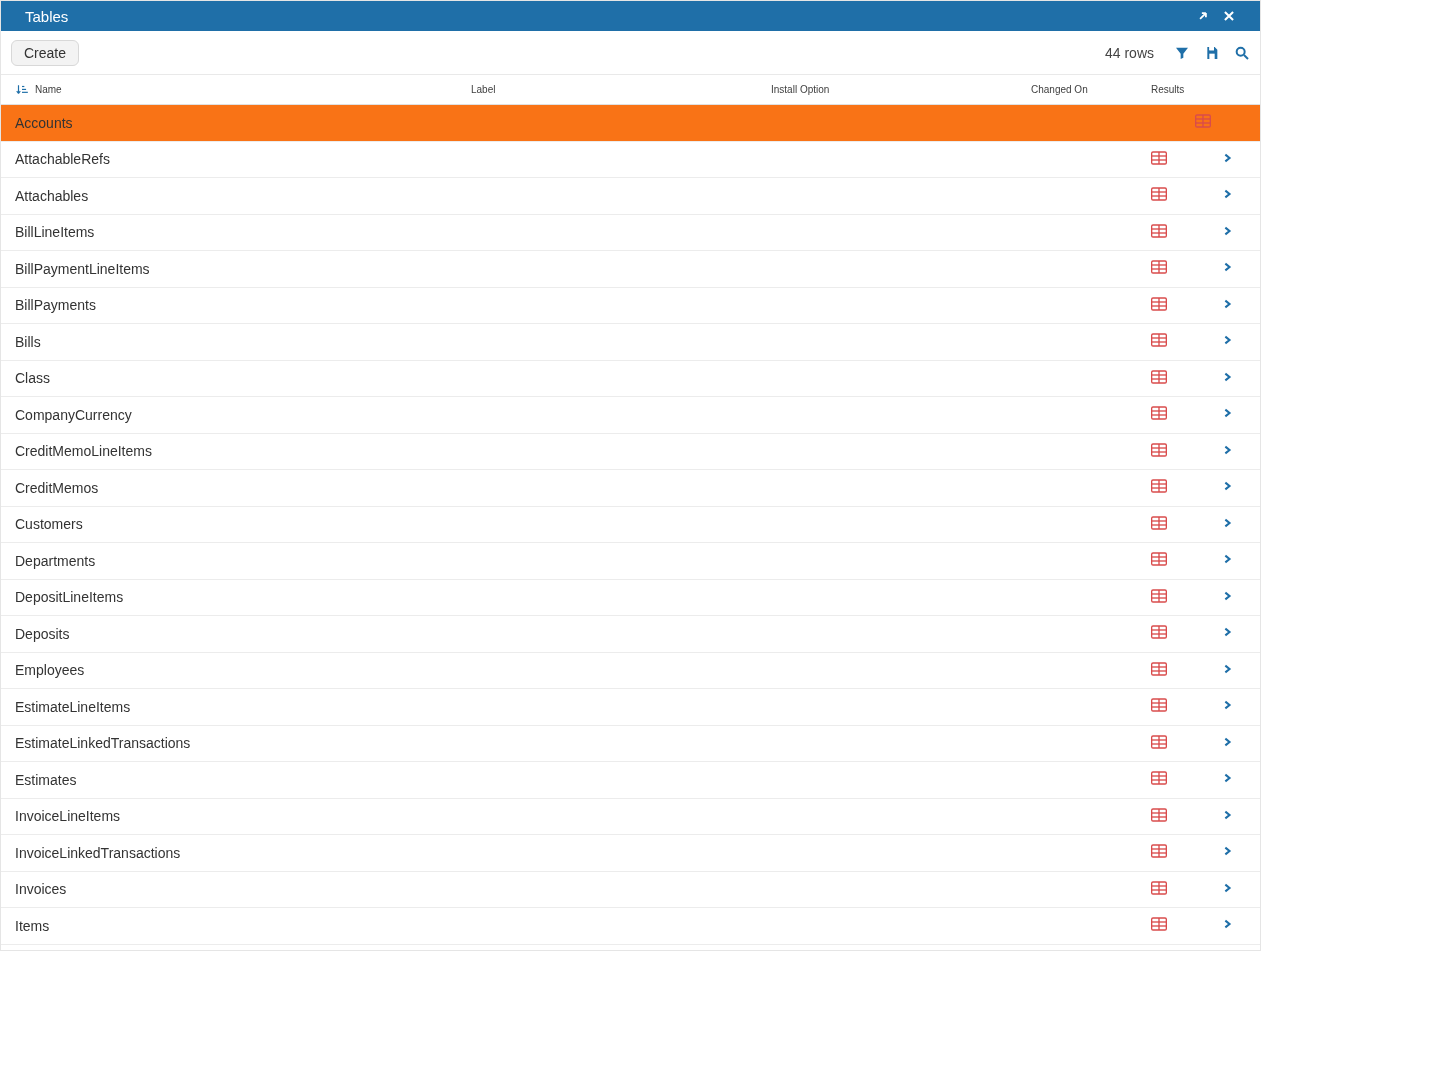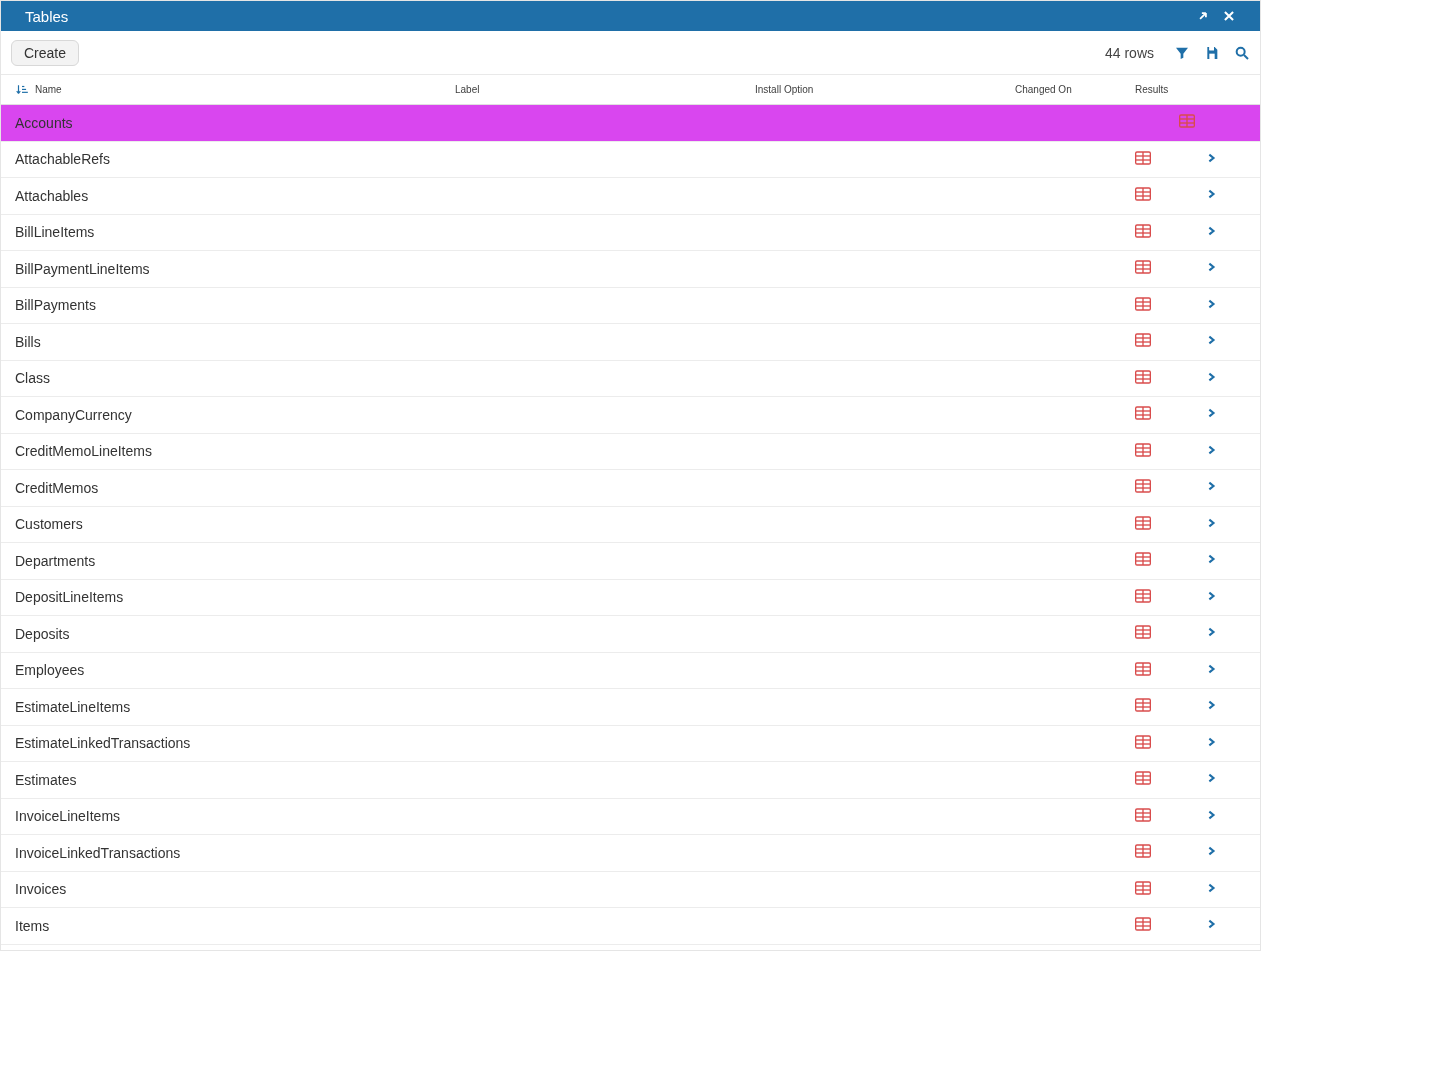--- a/index.html
+++ b/index.html
@@ -9,33 +9,33 @@
 .titlebar .spacer { flex: 1; }
 .titlebar .tb-icon { margin-left: 12px; cursor: pointer; }
 .toolbar { height: 44px; display: flex; align-items: center; padding: 0 10px; border-bottom: 1px solid #e9e9e9; }
 .btn { background: #f3f3f3; border: 1px solid #d8d8d8; border-radius: 6px; padding: 4px 12px; font-size: 14px; color: #333; cursor: pointer; }
 .toolbar .spacer { flex: 1; }
 .row-count { color: #444; margin-right: 6px; font-size: 14px; }
 .tool-icon { color: #1f6fa8; margin-left: 14px; cursor: pointer; display: inline-flex; align-items: center; }
 .header-row { height: 30px; display: flex; align-items: center; border-bottom: 1px solid #e0e0e0; padding: 0 10px; color: #404040; font-size: 10px; }
 .header-row .col { padding: 0 4px; }
 .col-name { flex: 0 0 440px; display: flex; align-items: center; }
-.col-label { flex: 0 0 300px; }
+.col-label { flex: 0 0 300px; margin-left: 16px; }
 .col-install { flex: 0 0 260px; }
 .col-changed { flex: 0 0 120px; }
 .col-results { flex: 0 0 60px; text-align: left; }
 .col-arrow { flex: 0 0 40px; }
 .sort-icon { color: #1f6fa8; margin-right: 6px; display: inline-flex; }
 .body { flex: 1; overflow-y: scroll; }
 .body::-webkit-scrollbar { width: 17px; }
 .body::-webkit-scrollbar-track { background: #f0f0f0; }
 .body::-webkit-scrollbar-thumb { background: #d0d0d0; }
 .body::-webkit-scrollbar-button { background: #f0f0f0; height: 17px; }
 .data-row { height: 36.5px; display: flex; align-items: center; border-bottom: 1px solid #ececec; padding: 0 10px; cursor: pointer; }
-.data-row:first-child { background: #d946ef; gap: 11px; }
+.data-row:first-child { background: #f97316; gap: 11px; }
 .data-row .col { padding: 0 4px; }
 .results-icon { display: inline-block; }
 .arrow-icon { color: #1f6fa8; display: inline-flex; align-items: center; justify-content: center; width: 100%; }
 svg { display: block; }
 </style>
 </head>
 <body>
 
 <div class="panel">
 

